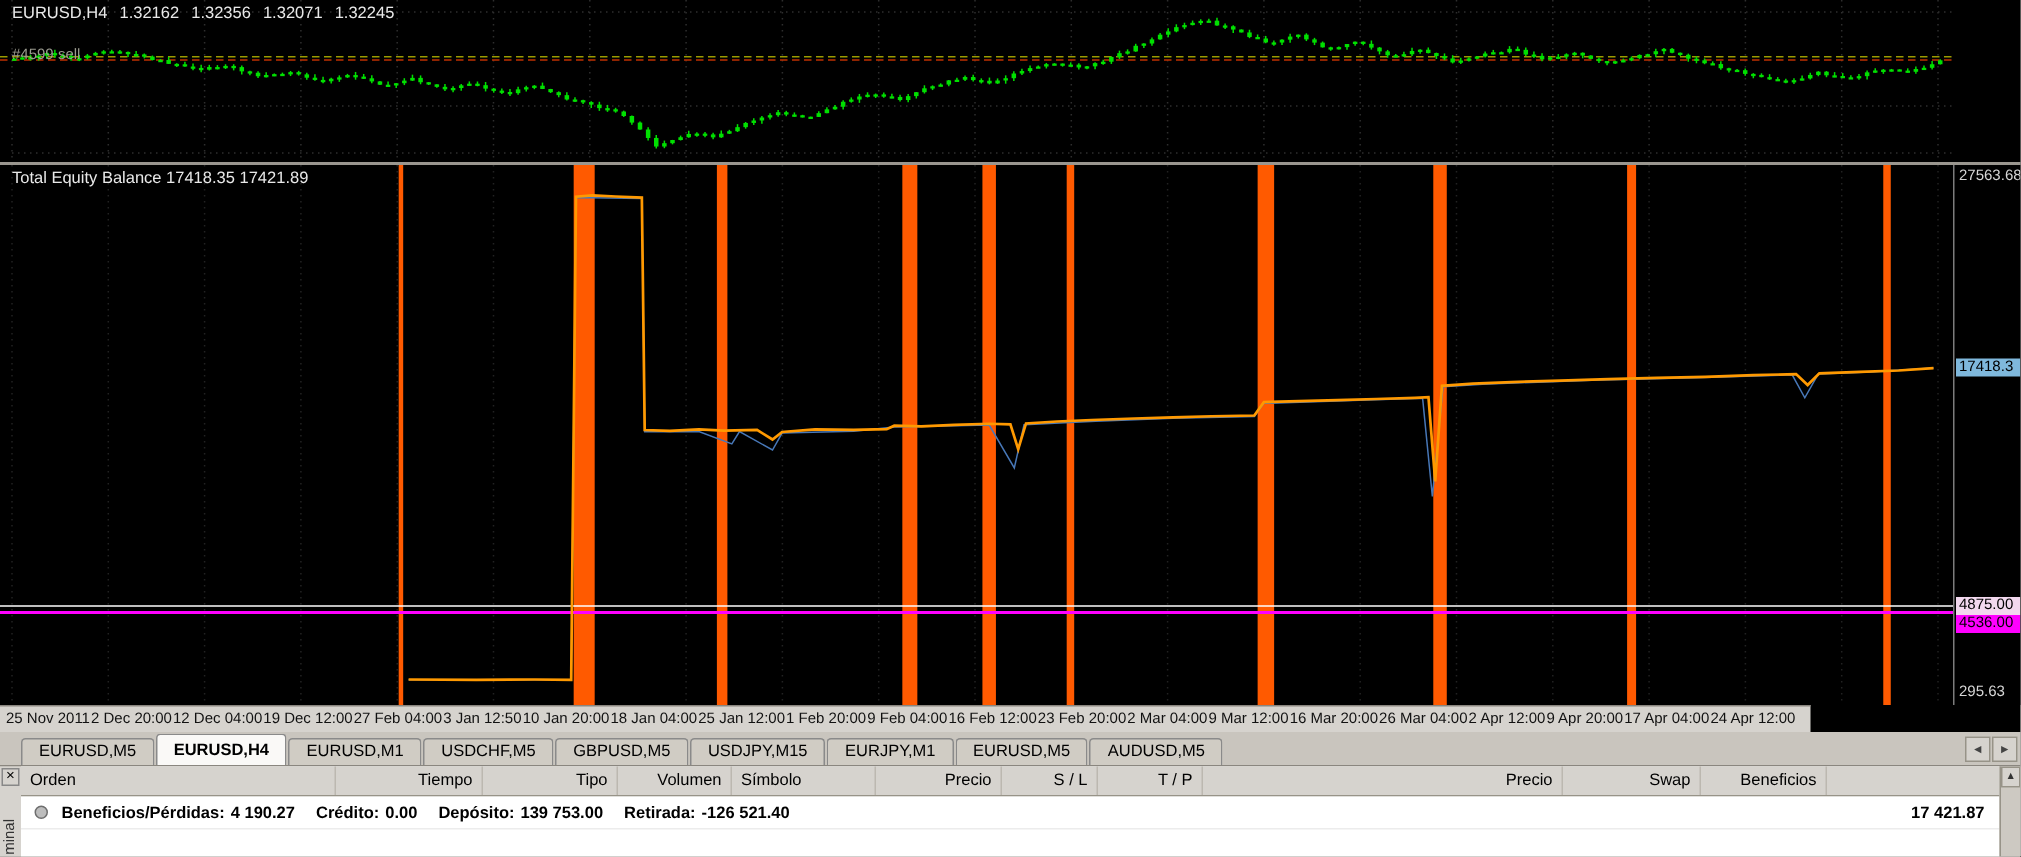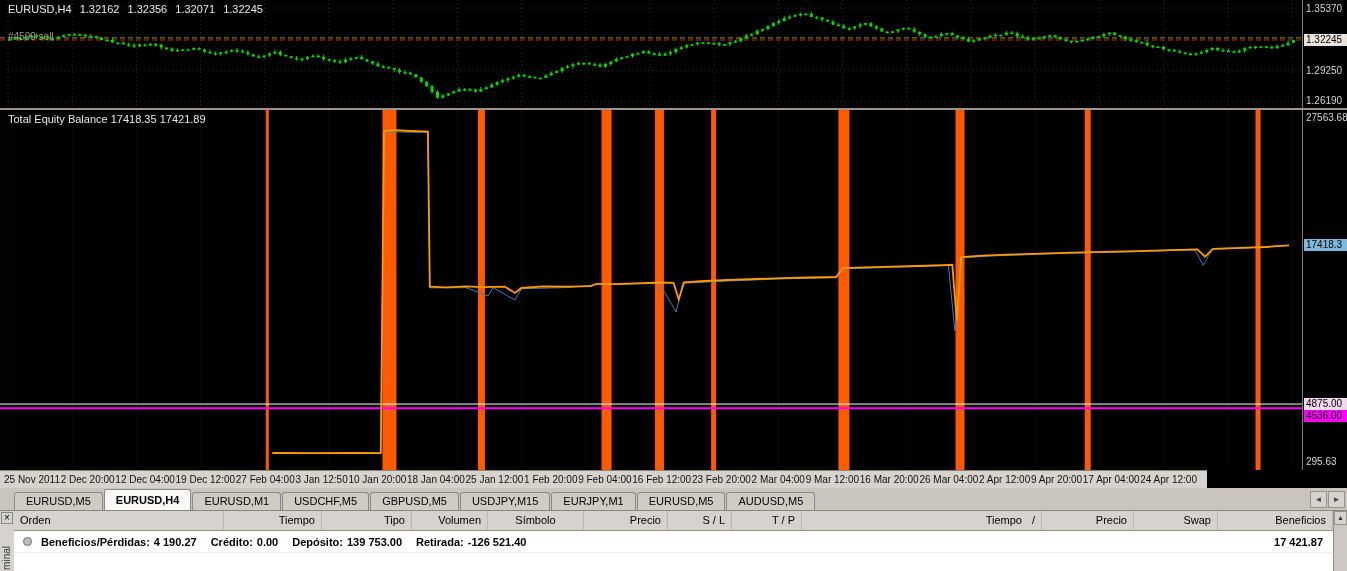--- a/index.html
+++ b/index.html
@@ -45,21 +45,21 @@
     border-top:1px solid #8a867f; display:flex; }
   .t-left { width:14px; position:relative; background:#d6d3ce; }
   .t-close { position:absolute; top:1px; left:1px; width:12px; height:12px; font-size:10px; line-height:10px;
     text-align:center; color:#000; background:#d6d3ce; border:1px solid #888; padding:0; }
   .t-caption { position:absolute; bottom:1px; left:1px; writing-mode:vertical-rl; transform:rotate(180deg);
     font-size:10px; color:#333; }
   .t-main { width:1319px; display:flex; flex-direction:column; background:#fff; }
   .t-header { display:grid; grid-template-columns:210px 98px 90px 76px 96px 84px 64px 70px 240px 92px 84px 1fr;
     height:20px; background:#d6d3ce; border-bottom:1px solid #979388; font-size:11px; color:#000; align-items:center; }
   .th { padding:0 6px; border-right:1px solid #bcb8b0; overflow:hidden; white-space:nowrap; height:100%; line-height:19px; }
-  .c-l { text-align:left; } .c-r { text-align:right; } .c-c { text-align:center; }
+  .c-l { text-align:left; } .c-r { text-align:right; } .c-c { }
   .sort-mark { margin-left:10px; }
   .t-row { height:22px; display:flex; align-items:center; font-size:11px; font-weight:bold; color:#000;
     background:#fff; padding-left:6px; position:relative; border-bottom:1px solid #ececec; }
   .sum-icon { width:9px; height:9px; border-radius:50%; background:#bdbdbd; border:1px solid #6e6e6e; margin:0 9px 0 3px; flex:none; }
   .sum-pair { margin-right:14px; white-space:nowrap; }
   .sum-pair .v { margin-left:4px; }
   .t-total { position:absolute; right:10px; }
   .t-rest { flex:1; background:#fff; }
   .t-scroll { width:14px; background:#cdc9c2; border-left:1px solid #979388; position:relative; }
   .t-scroll-up { position:absolute; top:0; left:0; width:13px; height:14px; font-size:7px; color:#333;
@@ -578,26 +578,20 @@
           <rect x="1292" y="40.200958875269826" width="3" height="2.62474333900996" fill="#00e000"></rect>
         </svg>
       <div class="ohlc">
         <span>EURUSD,H4</span>
         <span>1.32162</span>
         <span>1.32356</span>
         <span>1.32071</span>
         <span>1.32245</span>
       </div>
       <div class="order-label">#4599 sell</div>
-      <div class="axis">
-        <span class="axis-label" style="top:3px">1.35370</span>
-        <span class="axis-box price-current">1.32245</span>
-        <span class="axis-label" style="top:65px">1.29250</span>
-        <span class="axis-label" style="top:95px">1.26190</span>
-      </div>
     </div>
 
     <div class="splitter"></div>
 
     <div class="pane" id="equity-pane">
       <svg id="equity-svg" width="1302" height="360">
           <line x1="8" y1="0" x2="8" y2="360" stroke="#222222" stroke-dasharray="1 3"></line>
           <line x1="72.2" y1="0" x2="72.2" y2="360" stroke="#222222" stroke-dasharray="1 3"></line>
           <line x1="136.4" y1="0" x2="136.4" y2="360" stroke="#222222" stroke-dasharray="1 3"></line>
           <line x1="200.60000000000002" y1="0" x2="200.60000000000002" y2="360" stroke="#222222" stroke-dasharray="1 3"></line>
@@ -692,21 +686,20 @@
     <div class="t-main">
       <div class="t-header">
         <div class="th c-l">Orden</div>
         <div class="th c-r">Tiempo</div>
         <div class="th c-r">Tipo</div>
         <div class="th c-r">Volumen</div>
         <div class="th c-c">Símbolo</div>
         <div class="th c-r">Precio</div>
         <div class="th c-r">S / L</div>
         <div class="th c-r">T / P</div>
-        <div class="th c-r"><span>Tiempo</span><span class="sort-mark">/</span></div>
         <div class="th c-r">Precio</div>
         <div class="th c-r">Swap</div>
         <div class="th c-r">Beneficios</div>
       </div>
       <div class="t-row">
         <span class="sum-icon"></span>
         <span class="sum-pair"><span>Beneficios/Pérdidas:</span><span class="v">4 190.27</span></span>
         <span class="sum-pair"><span>Crédito:</span><span class="v">0.00</span></span>
         <span class="sum-pair"><span>Depósito:</span><span class="v">139 753.00</span></span>
         <span class="sum-pair"><span>Retirada:</span><span class="v">-126 521.40</span></span>

